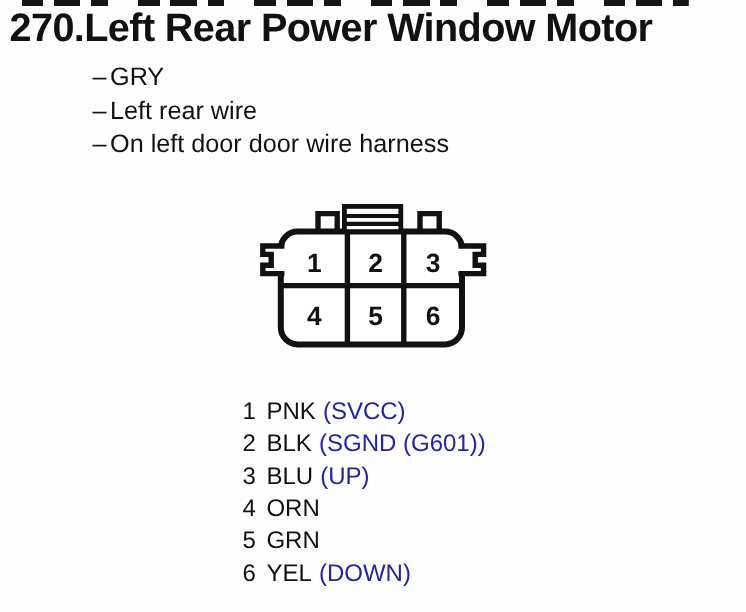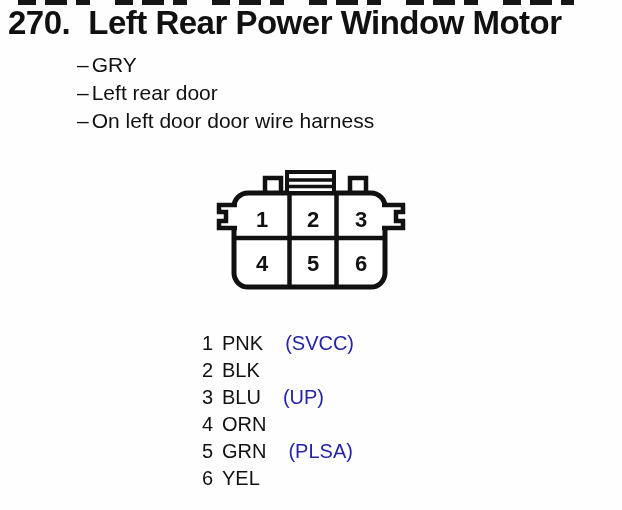--- a/index.html
+++ b/index.html
@@ -15,60 +15,60 @@
     background-image: repeating-linear-gradient(90deg,
       #161616 0 18px, rgba(0,0,0,0) 18px 27px,
       #161616 27px 49px, rgba(0,0,0,0) 49px 58px,
       #161616 58px 72px, rgba(0,0,0,0) 72px 97px);
   }
   .title {
     position:absolute; left:8px; top:5px;
     font-size:33px; font-weight:bold; letter-spacing:-0.5px;
     white-space:nowrap; line-height:36px;
   }
-  .title .num { margin-right:18px; }
+  .title .num { }
   .bullets {
     position:absolute; left:77px; top:51px;
     font-size:21px; line-height:28px;
   }
   .bullet-row { display:flex; }
   .bullet-row .marker { flex:0 0 auto; }
   .bullet-row .text { margin-left:3px; }
   .connector-svg { position:absolute; left:200px; top:165px; }
   .connector-svg text {
     font-family:"Liberation Sans", sans-serif;
     font-size:22px; font-weight:bold; fill:var(--ink);
   }
   .pins {
     position:absolute; left:202px; top:330px;
     font-size:20px; line-height:27px;
   }
   .pin-row { display:flex; white-space:nowrap; }
   .pin-number { flex:0 0 20px; }
-  .pin-signal { color:var(--signal-blue); margin-left:22px; }
+  .pin-signal { color:var(--signal-blue); margin-left:6px; }
 </style>
 </head>
 <body>
 
 <div class="page">
 
   <div class="crop-strip"></div>
 
   <div class="title">
     <span class="num">270.</span><span>Left Rear Power Window Motor</span>
   </div>
 
   <div class="bullets">
     <div class="bullet-row">
       <span class="marker">–</span>
       <span class="text">GRY</span>
     </div>
     <div class="bullet-row">
       <span class="marker">–</span>
-      <span class="text">Left rear door</span>
+      <span class="text">Left rear wire</span>
     </div>
     <div class="bullet-row">
       <span class="marker">–</span>
       <span class="text">On left door door wire harness</span>
     </div>
   </div>
 
   <svg class="connector-svg" width="220" height="130" viewBox="0 0 220 130">
 
     <rect x="34" y="28" width="151" height="94" rx="14" fill="#ffffff" stroke="#111111" stroke-width="5"></rect>
@@ -97,34 +97,35 @@
 
   <div class="pins">
     <div class="pin-row">
       <span class="pin-number">1</span>
       <span class="pin-wire">PNK</span>
       <span class="pin-signal">(SVCC)</span>
     </div>
     <div class="pin-row">
       <span class="pin-number">2</span>
       <span class="pin-wire">BLK</span>
+      <span class="pin-signal">(SGND (G601))</span>
     </div>
     <div class="pin-row">
       <span class="pin-number">3</span>
       <span class="pin-wire">BLU</span>
       <span class="pin-signal">(UP)</span>
     </div>
     <div class="pin-row">
       <span class="pin-number">4</span>
       <span class="pin-wire">ORN</span>
     </div>
     <div class="pin-row">
       <span class="pin-number">5</span>
       <span class="pin-wire">GRN</span>
-      <span class="pin-signal">(PLSA)</span>
     </div>
     <div class="pin-row">
       <span class="pin-number">6</span>
       <span class="pin-wire">YEL</span>
+      <span class="pin-signal">(DOWN)</span>
     </div>
   </div>
 
 </div>
 
 </body></html>

